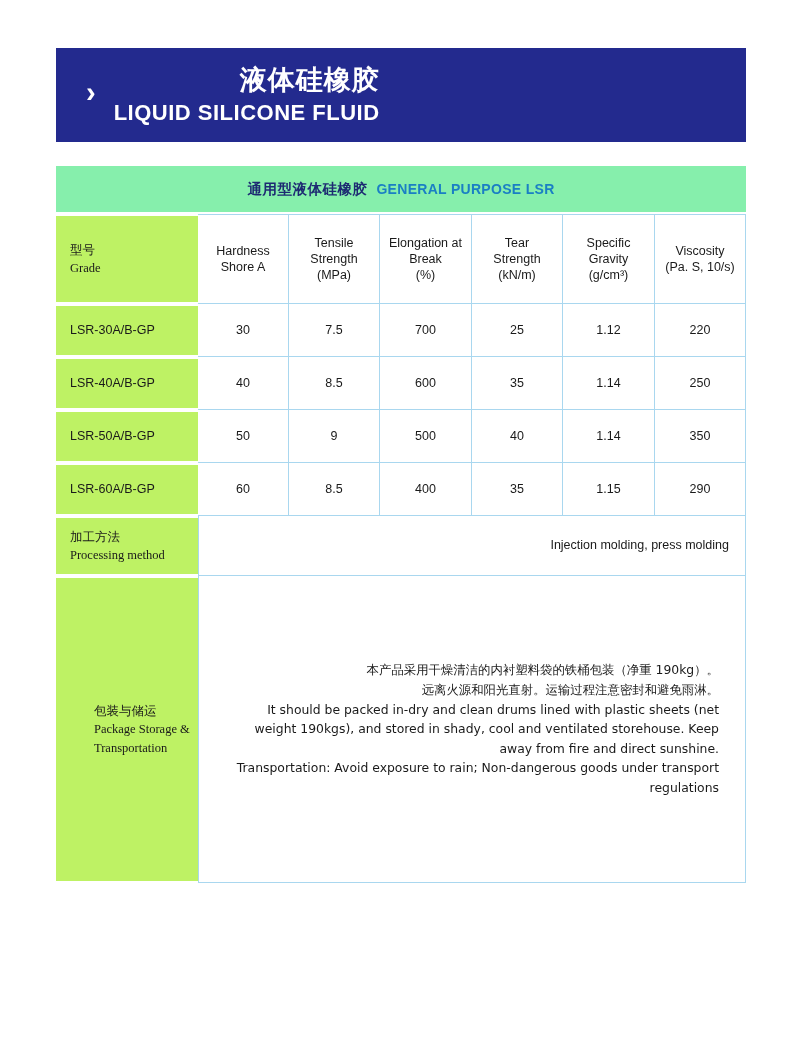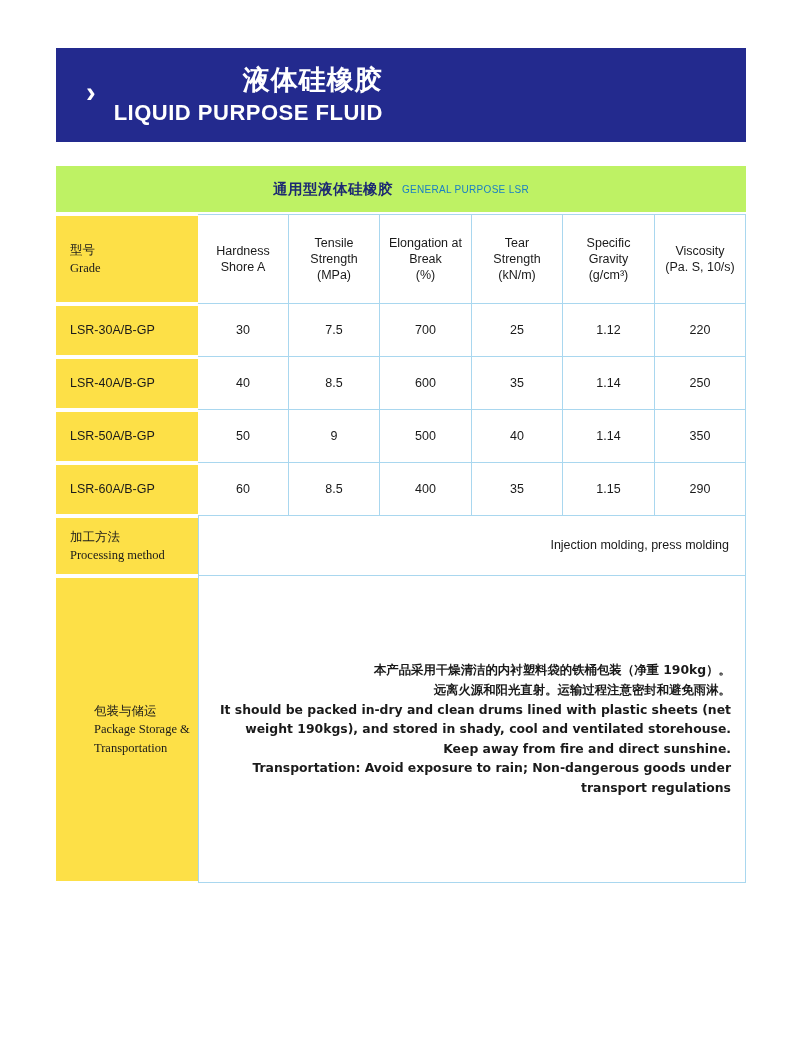--- a/index.html
+++ b/index.html
@@ -66,37 +66,37 @@
     font-family: "Liberation Sans", sans-serif;
   }
 
   
   .section-band {
     position: absolute;
     left: 56px;
     top: 166px;
     width: 690px;
     height: 46px;
-    background: #bef264;
+    background: #86efac;
     display: flex;
     align-items: center;
     justify-content: center;
     box-sizing: border-box;
   }
   .band-cn {
     color: #1d2a72;
     font-size: 14.5px;
     font-weight: bold;
     font-family: "DejaVu Sans", sans-serif;
     letter-spacing: 0.5px;
   }
   .band-en {
     color: #1a7fc4;
-    font-size: 10px;
-    font-weight: normal;
+    font-size: 14px;
+    font-weight: bold;
     margin-left: 9px;
     letter-spacing: 0.3px;
     font-family: "Liberation Sans", sans-serif;
   }
 
   
   .spec-table {
     position: absolute;
     left: 56px;
     top: 214px;
@@ -104,21 +104,21 @@
     border-collapse: separate;
     border-spacing: 0;
     table-layout: fixed;
   }
   .spec-table td {
     vertical-align: middle;
     box-sizing: border-box;
   }
   .label-cell {
     width: 142px;
-    background: #fde047;
+    background: #bef264;
     color: #1a1a1a;
     padding: 8px 0 8px 14px;
     border-top: 2px solid #ffffff;
     border-bottom: 2px solid #ffffff;
     font-size: 12.5px;
     line-height: 1.45;
     text-align: left;
   }
   .label-cell .cn {
     font-family: "DejaVu Sans", sans-serif;
@@ -168,22 +168,21 @@
     height: 60px;
     vertical-align: middle;
   }
   .pkg-row .label-cell {
     vertical-align: middle;
     padding-left: 38px;
   }
   .pkg-row .wide-cell {
     height: 307px;
     vertical-align: middle;
-    padding: 14px 14px;
-    font-weight: bold;
+    padding: 14px 26px;
   }
   .pkg-text {
     white-space: pre-line;
     font-family: "DejaVu Sans", sans-serif;
     font-size: 12.4px;
     line-height: 1.58;
   }
   .proc-text {
     font-family: "Liberation Sans", sans-serif;
   }
@@ -191,21 +190,21 @@
 </style>
 </head>
 <body>
 
 <div class="page">
 
   <div class="title-bar">
     <span class="chevron-icon">›</span>
     <span class="title-text-wrap">
       <span class="title-cn">液体硅橡胶</span>
-      <span class="title-en">LIQUID PURPOSE FLUID</span>
+      <span class="title-en">LIQUID SILICONE FLUID</span>
     </span>
   </div>
 
   <div class="section-band">
     <span class="band-cn">通用型液体硅橡胶</span>
     <span class="band-en">GENERAL PURPOSE LSR</span>
   </div>
 
   <table class="spec-table">
     <colgroup>

